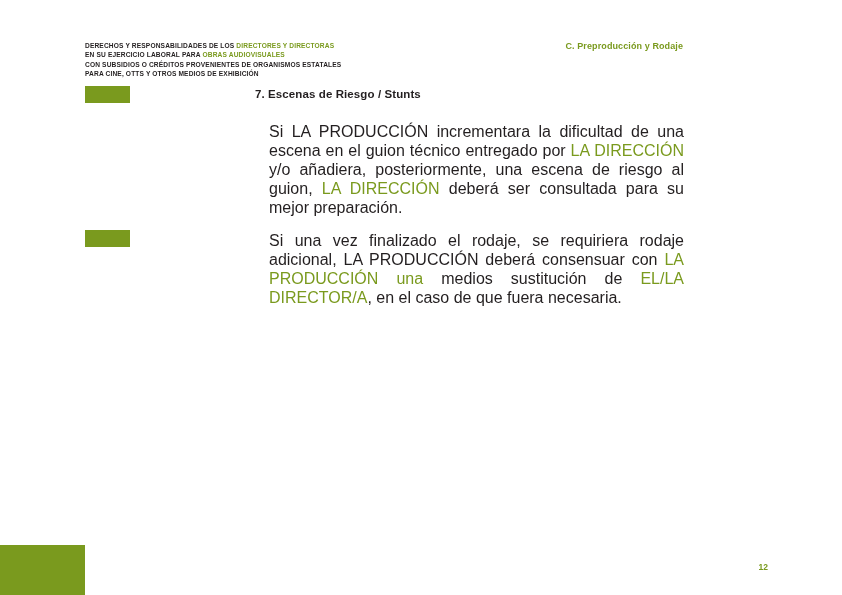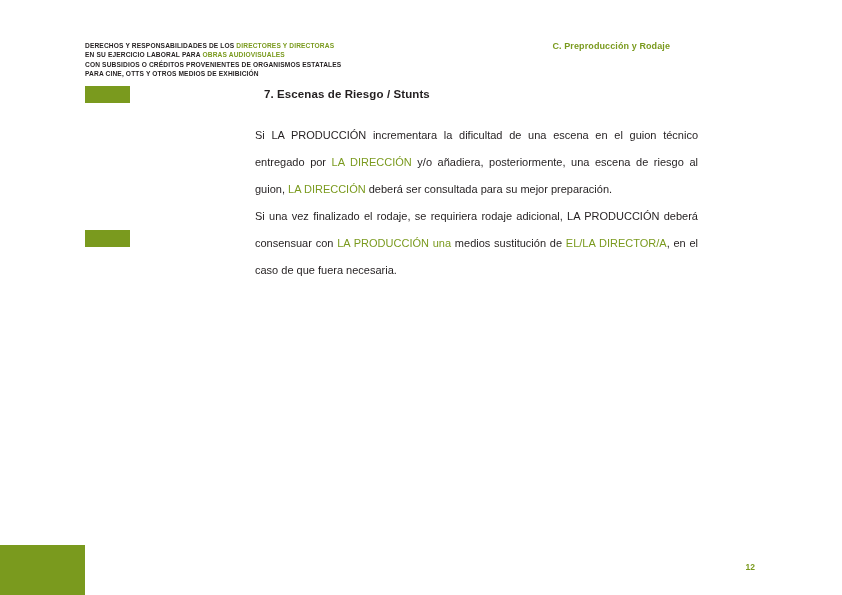--- a/index.html
+++ b/index.html
@@ -11,20 +11,21 @@
     height: 595px;
     background: #ffffff;
     font-family: "Liberation Sans", sans-serif;
     position: relative;
     overflow: hidden;
   }
   .page {
     position: relative;
     width: 755px;
     height: 595px;
+    padding-left: 13px;
   }
 
   
   .header-left {
     position: absolute;
     left: 85px;
     top: 41px;
     width: 300px;
     font-size: 6.6px;
     line-height: 9.3px;
@@ -70,31 +71,31 @@
     position: absolute;
     left: 255px;
     top: 88px;
     width: 443px;
   }
   .sec-title {
     font-size: 11.5px;
     font-weight: bold;
     color: #231f20;
     letter-spacing: 0.1px;
-    margin: 0 0 22px 9px;
+    margin: 0 0 22px 0;
   }
   .sec-title.second {
     margin-top: 120px;
   }
   p.body {
-    font-size: 11px;
-    line-height: 27px;
+    font-size: 16px;
+    line-height: 19px;
     color: #231f20;
     text-align: justify;
-    margin: 0;
+    margin: 14px;
   }
   .em {
     color: #7a9a1e;
   }
 
   
   .page-number {
     position: absolute;
     left: 0;
     right: 0;

